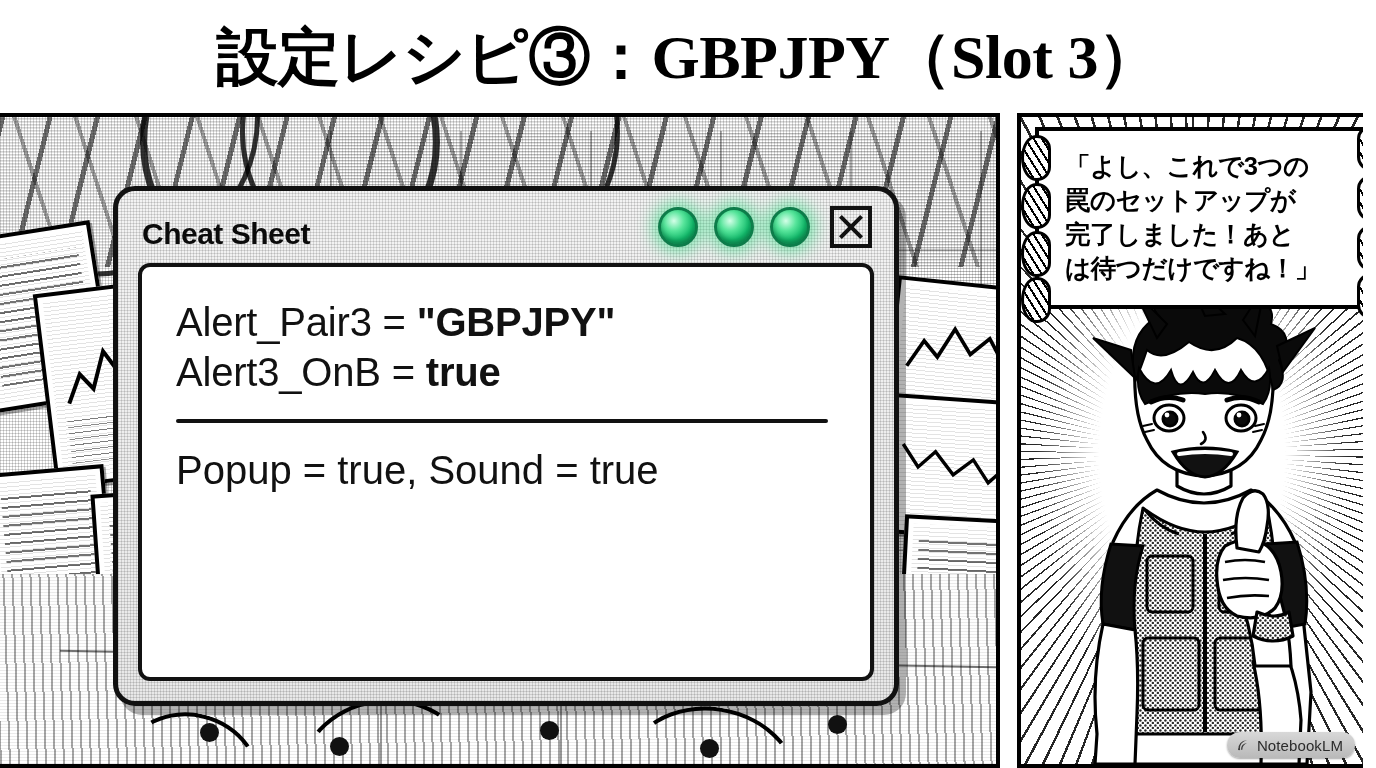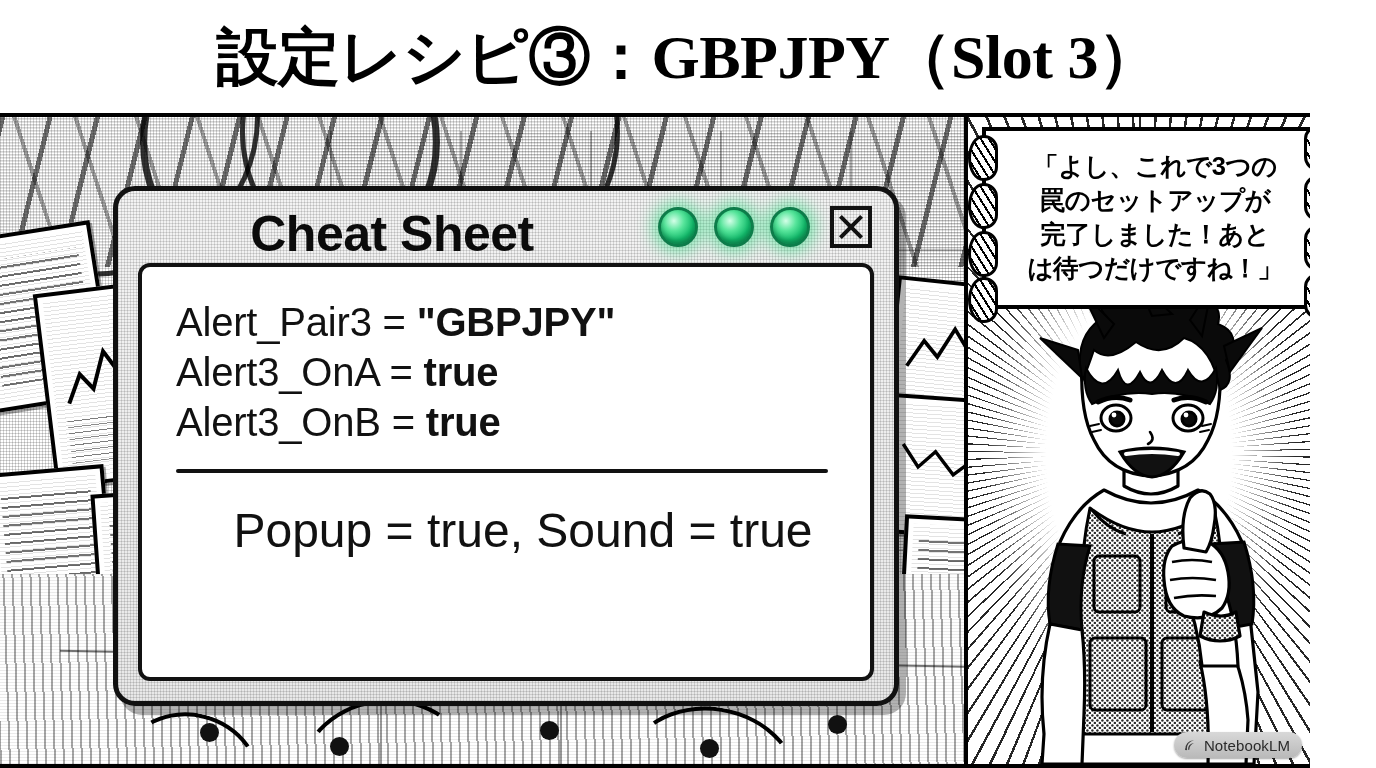--- a/index.html
+++ b/index.html
@@ -10,21 +10,20 @@
     overflow: hidden;
     background: #ffffff;
     font-family: "Liberation Sans", "DejaVu Sans", sans-serif;
   }
 
   #page {
     position: relative;
     width: 1376px;
     height: 768px;
     background: #ffffff;
-    text-align: center;
   }
 
   
   #title-bar {
     position: absolute;
     left: 0; top: 0;
     width: 1376px; height: 113px;
     display: flex;
     align-items: center;
     justify-content: center;
@@ -50,21 +49,21 @@
   .panel {
     position: absolute;
     top: 0;
     height: 655px;
     border: 4px solid #000000;
     overflow: hidden;
     background: #ffffff;
   }
 
   #panel-left  { left: 0px;    width: 1000px; border-left: none; }
-  #panel-right { left: 964px; width: 346px;  border-right: none; }
+  #panel-right { left: 1017px; width: 346px;  border-right: none; }
 
   
   .office-bg {
     position: absolute;
     inset: 0;
     background:
       
       repeating-linear-gradient(0deg,   rgba(0,0,0,0.17) 0 1px, transparent 1px 3px),
       repeating-linear-gradient(90deg,  rgba(0,0,0,0.17) 0 1px, transparent 1px 3px),
       linear-gradient(#ffffff, #ffffff);
@@ -163,21 +162,21 @@
   }
 
   #window-titlebar {
     position: absolute;
     left: 0; top: 0; right: 0; height: 72px;
     display: flex;
     align-items: center;
     padding: 0 22px 0 24px;
   }
   #window-title {
-    font-size: 50px;
+    font-size: 30px;
     font-weight: 700;
     color: #0b0b0b;
     letter-spacing: -0.5px;
     flex: 1;
     line-height: 1;
     margin-top: 14px;
   }
 
   .led {
     width: 40px; height: 40px;
@@ -240,24 +239,24 @@
   }
 
   #code-divider {
     height: 4px;
     background: #111;
     margin: 22px 42px 0 0;
     border-radius: 2px;
   }
 
   #footer-line {
-    font-size: 48px;
+    font-size: 40px;
     line-height: 50px;
     color: #111;
-    margin-top: 33px;
+    margin-top: 22px;
     white-space: pre;
   }
 
   
   .speedlines {
     position: absolute; inset: 0;
     background:
       repeating-conic-gradient(from 0deg at 50% 52%,
         rgba(0,0,0,0.85) 0deg 0.42deg, transparent 0.42deg 2.6deg);
     -webkit-mask-image: radial-gradient(ellipse 52% 46% at 50% 52%, transparent 0%, transparent 52%, #000 88%);
@@ -415,21 +414,20 @@
           <div class="led"></div>
           <div class="led"></div>
           <div class="led"></div>
           <div id="close-button"></div>
         </div>
 
         <div id="window-body">
 
           <div class="code-line"><span>Alert_Pair3 = </span><span class="val">"GBPJPY"</span></div>
 
-          <div class="code-line"><span>Alert3_OnA = </span><span class="val">true</span></div>
 
           <div class="code-line"><span>Alert3_OnB = </span><span class="val">true</span></div>
 
 
 
           <div id="code-divider"></div>
 
           <div id="footer-line">Popup = true, Sound = true</div>
         </div>
       </div>

